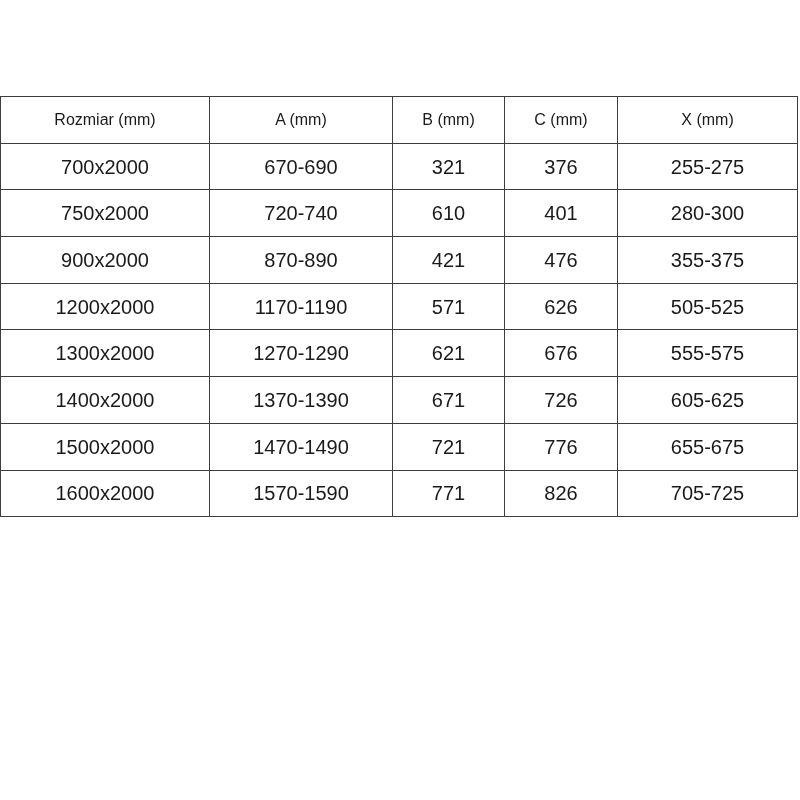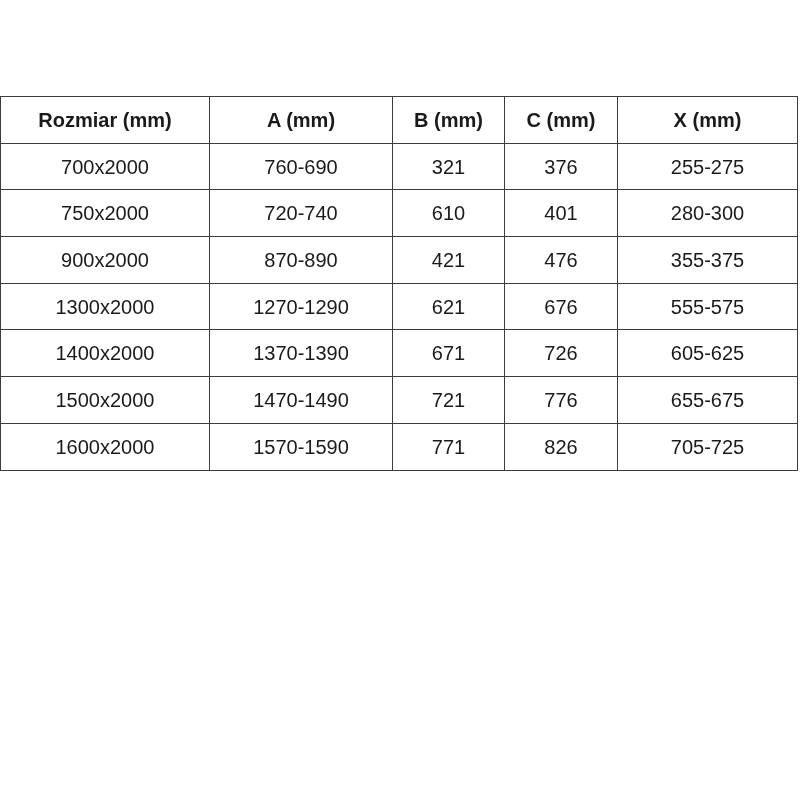--- a/index.html
+++ b/index.html
@@ -33,22 +33,22 @@
     vertical-align: middle;
     height: 45.7px;
     padding: 0 2px;
     color: #1a1a1a;
     font-size: 20px;
     line-height: 1;
     white-space: nowrap;
     overflow: hidden;
   }
   table.spec-table th {
-    font-weight: bold;
-    font-size: 20px;
+    font-weight: normal;
+    font-size: 16px;
   }
   col.c-rozmiar { width: 209px; }
   col.c-a { width: 183px; }
   col.c-b { width: 112px; }
   col.c-c { width: 113px; }
   col.c-x { width: 180px; }
 </style>
 </head>
 <body>
 
@@ -66,38 +66,45 @@
         <th>Rozmiar (mm)</th>
         <th>A (mm)</th>
         <th>B (mm)</th>
         <th>C (mm)</th>
         <th>X (mm)</th>
       </tr>
     </thead>
     <tbody>
         <tr>
           <td>700x2000</td>
-          <td>760-690</td>
+          <td>670-690</td>
           <td>321</td>
           <td>376</td>
           <td>255-275</td>
         </tr>
         <tr>
           <td>750x2000</td>
           <td>720-740</td>
           <td>610</td>
           <td>401</td>
           <td>280-300</td>
         </tr>
         <tr>
           <td>900x2000</td>
           <td>870-890</td>
           <td>421</td>
           <td>476</td>
           <td>355-375</td>
+        </tr>
+        <tr>
+          <td>1200x2000</td>
+          <td>1170-1190</td>
+          <td>571</td>
+          <td>626</td>
+          <td>505-525</td>
         </tr>
         <tr>
           <td>1300x2000</td>
           <td>1270-1290</td>
           <td>621</td>
           <td>676</td>
           <td>555-575</td>
         </tr>
         <tr>
           <td>1400x2000</td>

